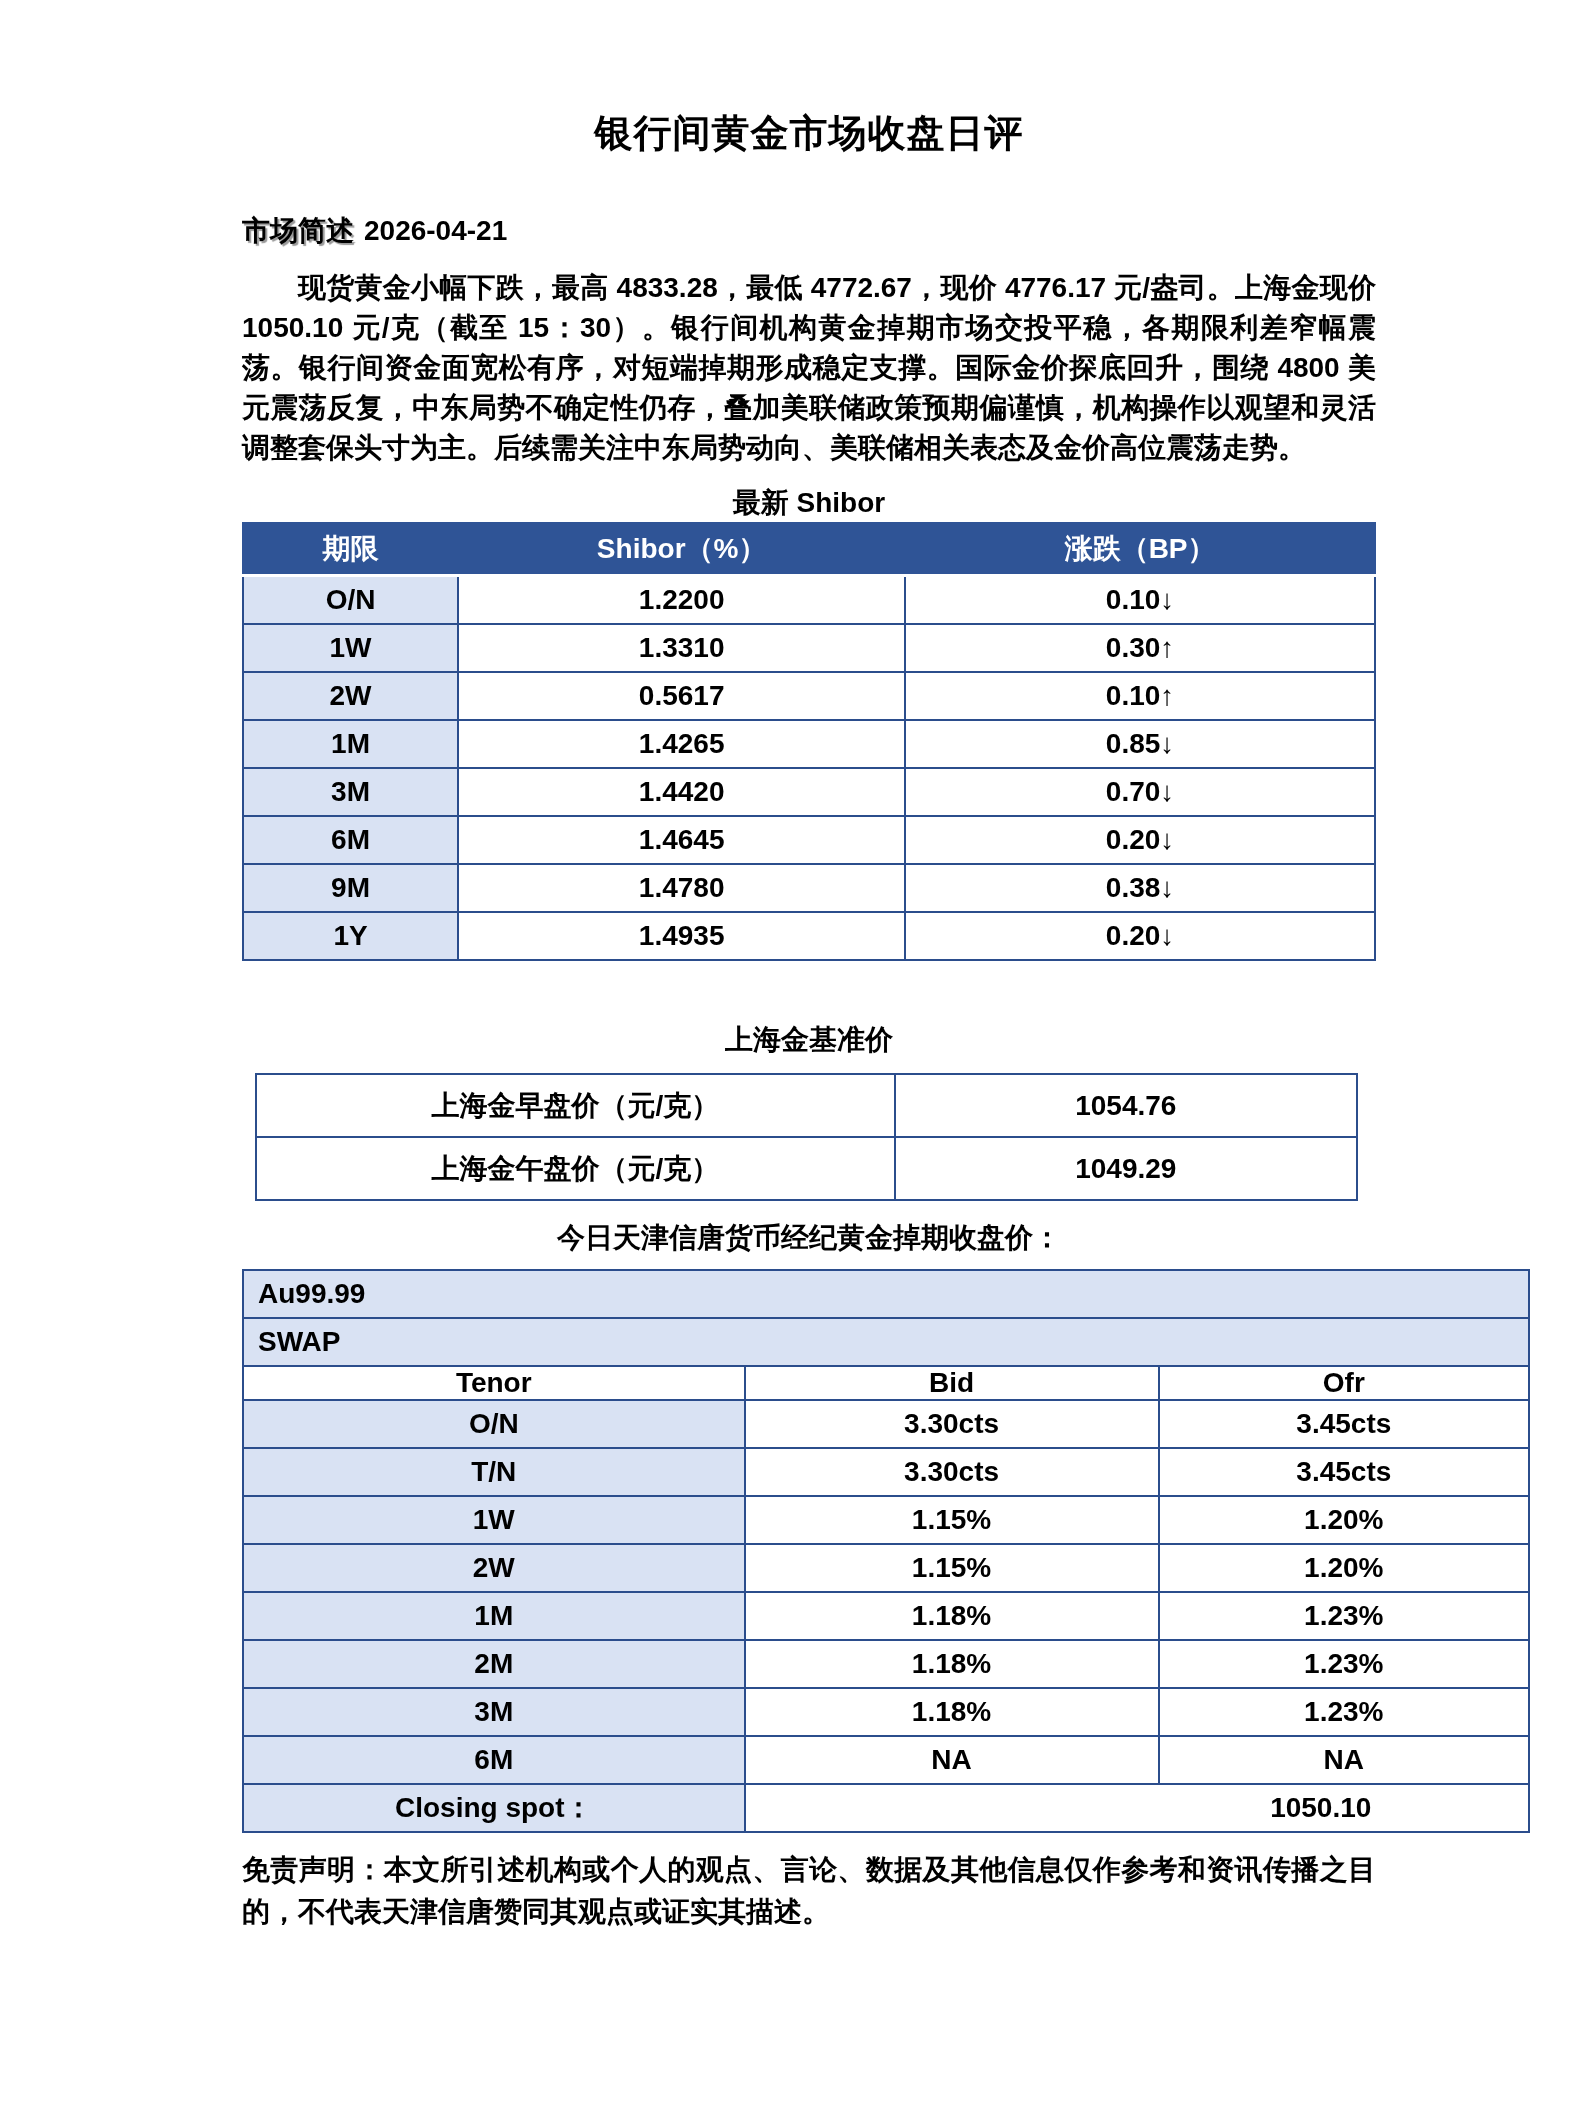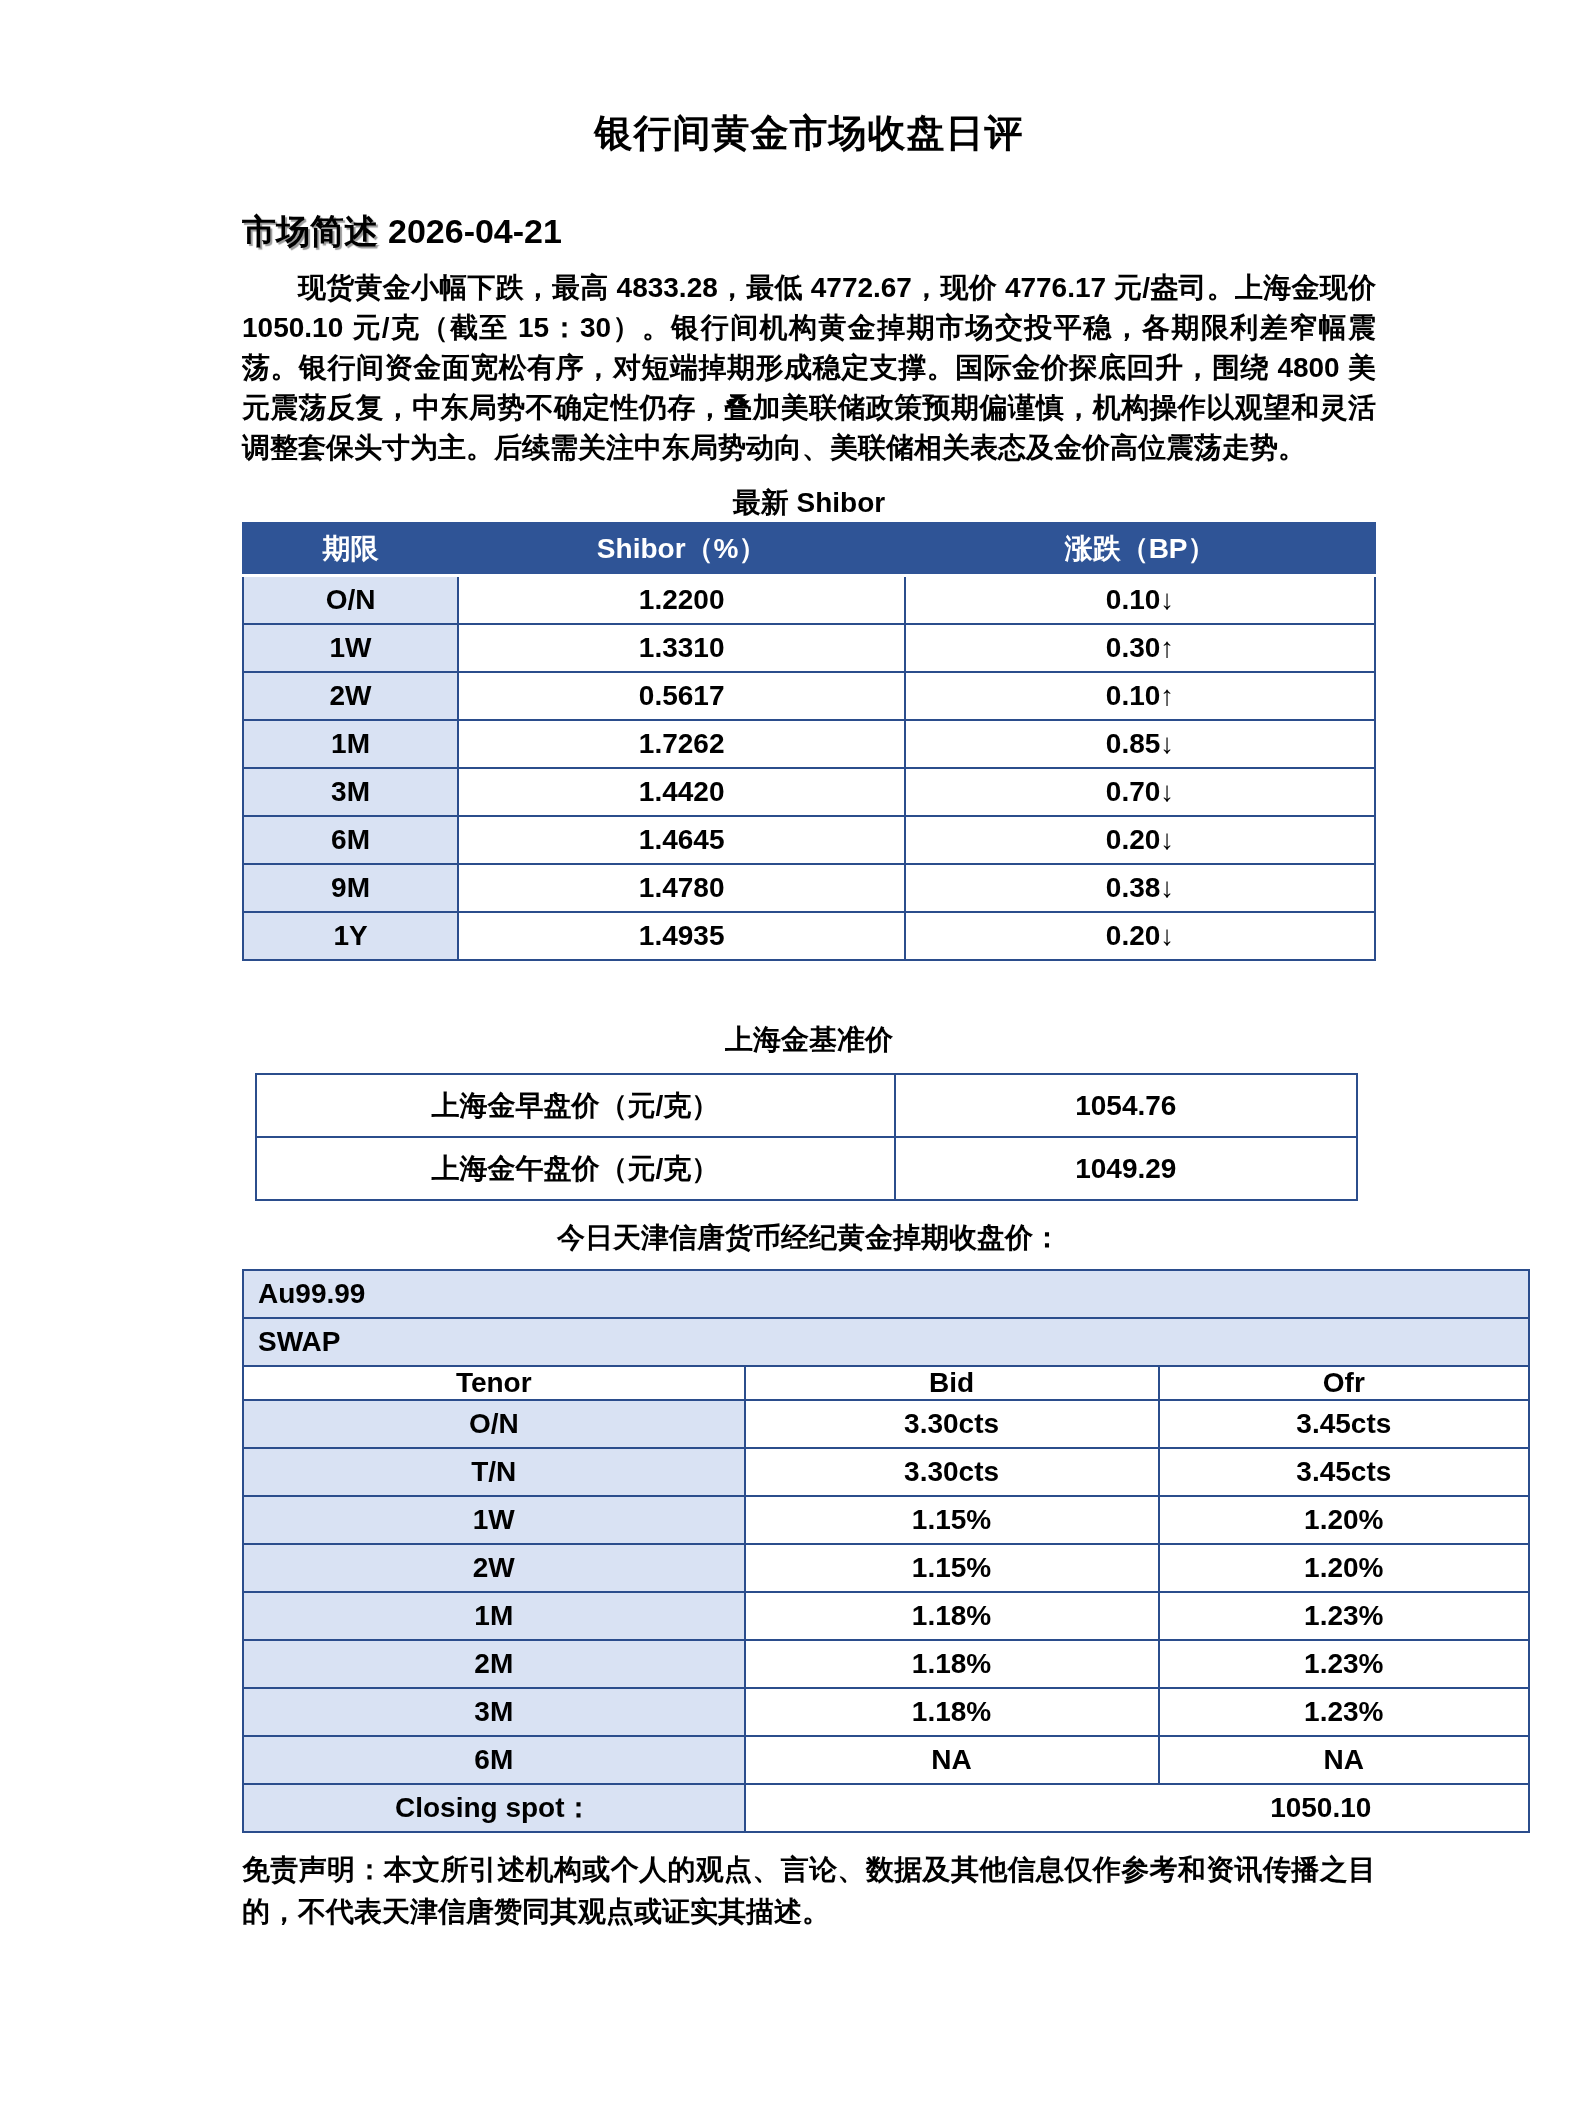--- a/index.html
+++ b/index.html
@@ -22,21 +22,21 @@
   }
   .doc-title {
     padding-top: 108px;
     font-size: 38px;
     line-height: 50px;
     text-align: center;
     letter-spacing: 1px;
   }
   .section-heading {
     margin-top: 50px;
-    font-size: 34px;
+    font-size: 28px;
     line-height: 46px;
     text-align: left;
   }
   .section-heading .zh {
     text-shadow: 2px 2px 1px #9a9a9a;
   }
   .section-heading .date {
     margin-left: 10px;
   }
   .summary {
@@ -155,21 +155,21 @@
         <td>1.3310</td>
         <td>0.30↑</td>
       </tr>
       <tr>
         <td class="tenor">2W</td>
         <td>0.5617</td>
         <td>0.10↑</td>
       </tr>
       <tr>
         <td class="tenor">1M</td>
-        <td>1.7262</td>
+        <td>1.4265</td>
         <td>0.85↓</td>
       </tr>
       <tr>
         <td class="tenor">3M</td>
         <td>1.4420</td>
         <td>0.70↓</td>
       </tr>
       <tr>
         <td class="tenor">6M</td>
         <td>1.4645</td>

